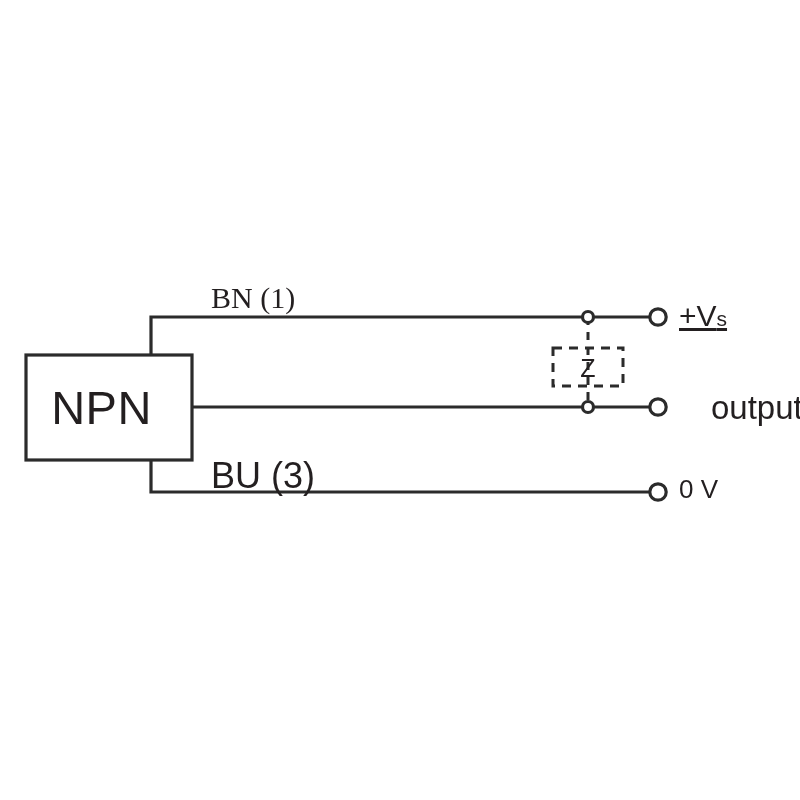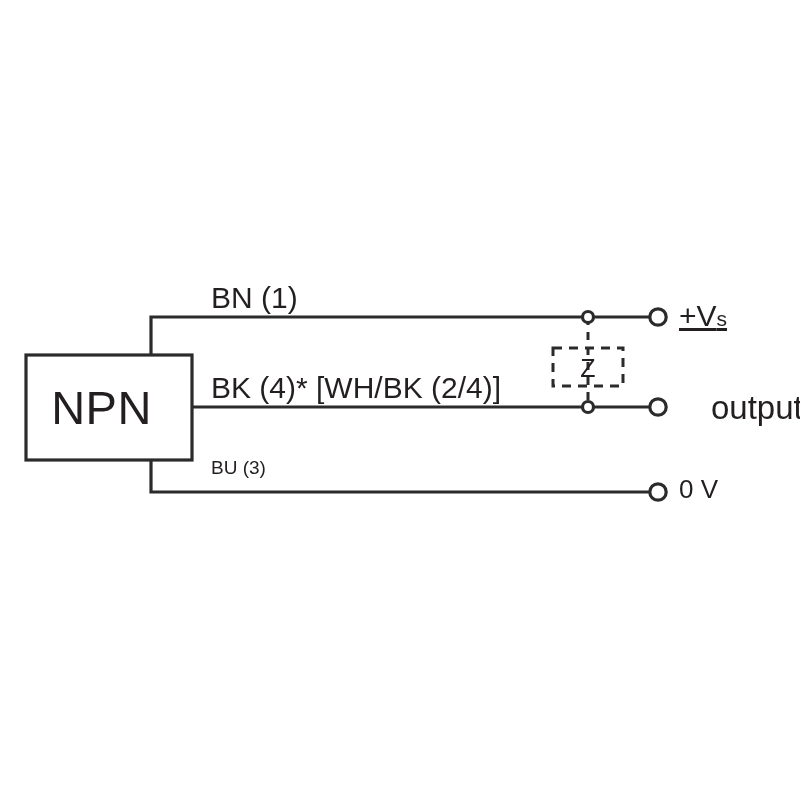--- a/index.html
+++ b/index.html
@@ -76,30 +76,31 @@
     display: flex;
     align-items: center;
     justify-content: center;
     font-size: 47px;
     letter-spacing: 0.5px;
   }
   #wire-label-bn {
     left: 211px;
     top: 283px;
     font-size: 30px;
+    font-family: Liberation Serif, serif;
   }
   #wire-label-bk {
     left: 211px;
     top: 373px;
     font-size: 30px;
   }
   #wire-label-bu {
     left: 211px;
     top: 458px;
-    font-size: 19px;
+    font-size: 36px;
   }
   #terminal-label-vs {
     left: 679px;
     top: 301px;
     font-size: 30px;
     text-decoration: underline;
   }
   #terminal-label-vs .sub {
     font-size: 21px;
   }
@@ -147,21 +148,20 @@
     <circle class="junction" cx="588" cy="407" r="5.5"></circle>
 
     <circle class="terminal" cx="658" cy="317" r="8.2"></circle>
     <circle class="terminal" cx="658" cy="407" r="8.2"></circle>
     <circle class="terminal" cx="658" cy="492" r="8.2"></circle>
   </svg>
 
   <div class="lbl" id="npn-label">NPN</div>
 
   <div class="lbl" id="wire-label-bn">BN (1)</div>
-  <div class="lbl" id="wire-label-bk">BK (4)* [WH/BK (2/4)]</div>
   <div class="lbl" id="wire-label-bu">BU (3)</div>
 
   <div class="lbl" id="terminal-label-vs"><span>+V</span><span class="sub">s</span></div>
 
   <div class="lbl" id="terminal-label-output">output</div>
   <div class="lbl" id="terminal-label-0v">0 V</div>
 
   <div class="lbl" id="z-label">Z</div>
 
 </div>

